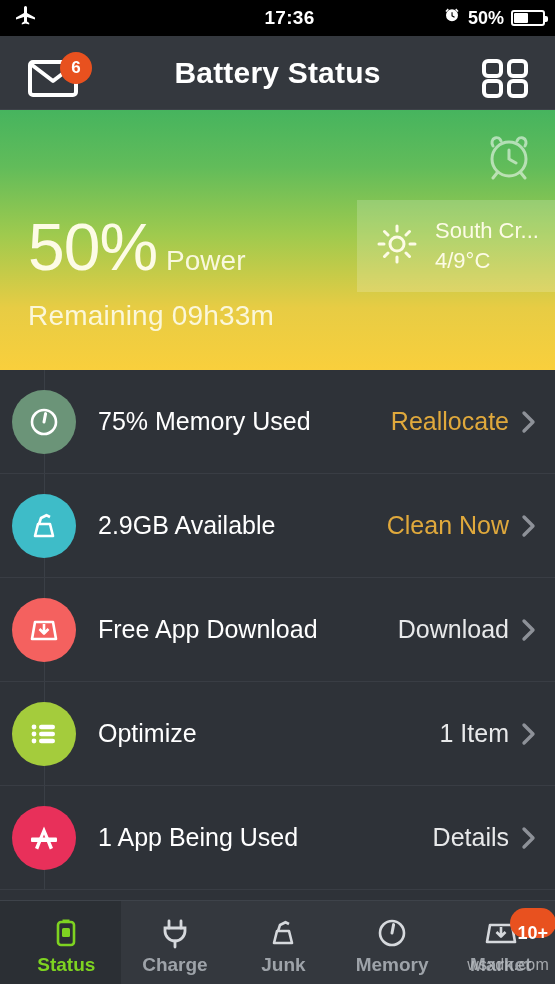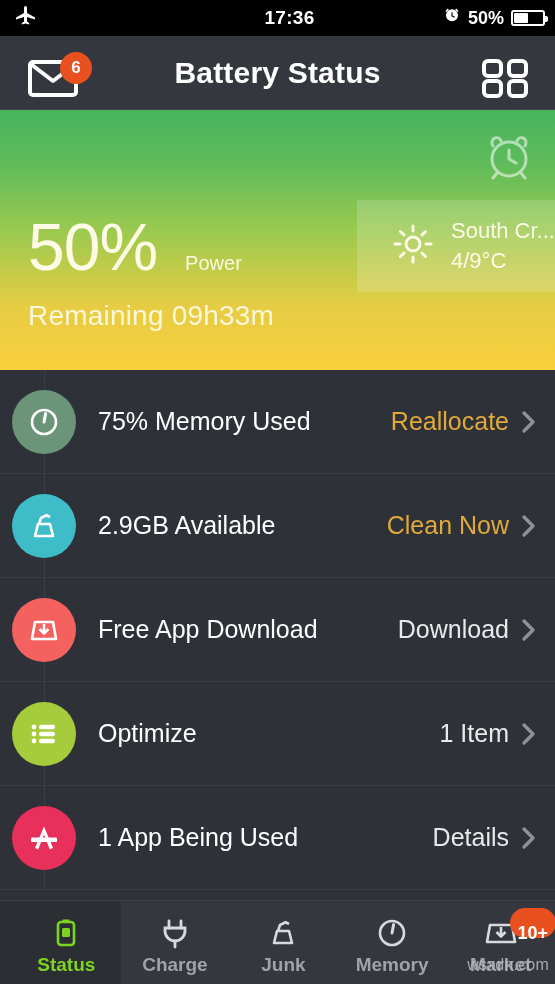--- a/index.html
+++ b/index.html
@@ -46,29 +46,29 @@
   .hero {
     height:260px; position:relative; overflow:hidden;
     background:linear-gradient(to bottom, #46b45e 0%, #62bc5a 22%, #9fca4e 48%, #e7cc44 76%, #f9cf3c 100%);
   }
   .hero-alarm { position:absolute; right:18px; top:18px; width:56px; height:56px; opacity:.55; }
   .hero-pct {
     position:absolute; left:28px; top:104px;
     color:#fdfbe6; display:flex; align-items:baseline;
   }
   .hero-pct .big { font-size:66px; font-weight:300; letter-spacing:-1px; line-height:1; }
-  .hero-pct .lbl { font-size:20px; font-weight:400; margin-left:28px; opacity:.95; }
+  .hero-pct .lbl { font-size:28px; font-weight:400; margin-left:9px; opacity:.95; }
   .hero-sub {
     position:absolute; left:28px; top:190px;
     color:#fdfbe6; font-size:28px; font-weight:300; opacity:.92; letter-spacing:.2px;
   }
   .weather {
     position:absolute; right:0; top:90px; width:198px; height:92px;
     background:rgba(255,255,255,.18);
-    display:flex; align-items:center; padding-left:34px; gap:16px;
+    display:flex; align-items:center; padding-left:18px; gap:16px;
   }
   .weather-txt { color:#fdfbe6; font-size:22px; line-height:1.35; font-weight:400; }
 
   
   .list { position:relative; background:#2e3238; }
   .vline { position:absolute; left:44px; top:0; bottom:0; width:1px; background:#3a3f46; z-index:0; }
   .row {
     position:relative; height:104px; display:flex; align-items:center;
     border-bottom:1px solid #393d44; z-index:1;justify-content:space-between;
   }

